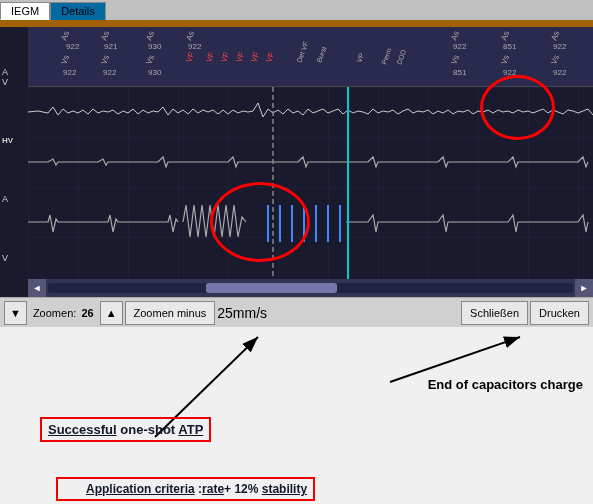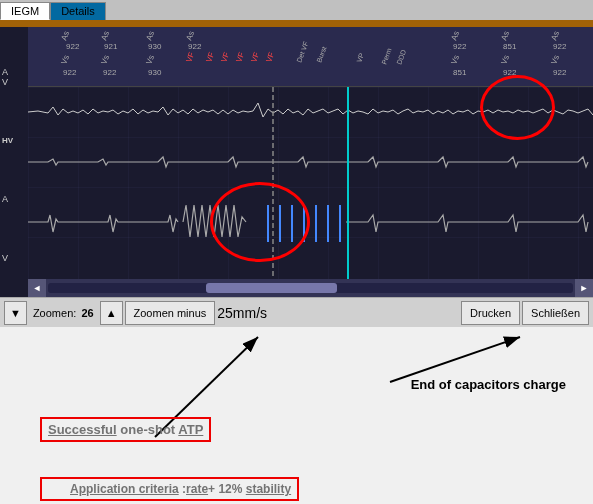--- a/index.html
+++ b/index.html
@@ -200,21 +200,21 @@
       font-size: 12px;
       color: #000;
       font-weight: bold;
     }
     .annotation-box {
       position: absolute;
       border: 2px solid #e00;
       padding: 3px 6px;
       font-size: 12px;
       font-weight: bold;
-      color: #737373;
+      color: #0f172a;
     }
 
     
     .red-circle {
       position: absolute;
       border: 3px solid #ff0000;
       border-radius: 50%;
       pointer-events: none;
     }
   </style>
@@ -350,42 +350,42 @@
   <span class="episode-label">
     <span>Zoomen:</span>
     <span style="font-weight:bold; margin-left:2px;">26</span>
   </span>
   <div class="ctrl-btn arrow">▲</div>
   <div class="ctrl-btn">Zoomen minus</div>
   <span class="speed-label">
     <span>25</span><span>mm/s</span>
   </span>
   <div class="spacer"></div>
+  <div class="ctrl-btn">Schließen</div>
   <div class="ctrl-btn">Drucken</div>
-  <div class="ctrl-btn">Schließen</div>
 </div>
 
 <div class="annotation-area">
 
   <svg class="annotation-svg" xmlns="http://www.w3.org/2000/svg">
     <defs>
       <marker id="arrowhead" markerWidth="8" markerHeight="6" refX="8" refY="3" orient="auto">
         <polygon points="0 0, 8 3, 0 6" fill="#000"></polygon>
       </marker>
     </defs>
 
     <line x1="155" y1="110" x2="258" y2="10" stroke="#000" stroke-width="2" marker-end="url(#arrowhead)"></line>
 
     <line x1="390" y1="55" x2="520" y2="10" stroke="#000" stroke-width="2" marker-end="url(#arrowhead)"></line>
   </svg>
 
-  <div class="annotation-text" style="right: 27px; top: 50px; text-align: right; font-size: 13px;">
+  <div class="annotation-text" style="right: 10px; top: 50px; text-align: right; font-size: 13px;">
     <span>End of capacitors charge</span>
   </div>
 
   <div class="annotation-box" style="left: 40px; top: 90px; font-size: 13px;">
     <u>Successful</u> one-shot <u>ATP</u>
   </div>
 
-  <div class="annotation-box" style="left: 40px; top: 150px; font-size: 12px; padding-left: 28px;">
+  <div class="annotation-box" style="left: 56px; top: 150px; font-size: 12px; padding-left: 28px;">
     <u>Application criteria</u> :<u>rate</u>+ 12% <u>stability</u>
   </div>
 </div>
 
 </body></html>

